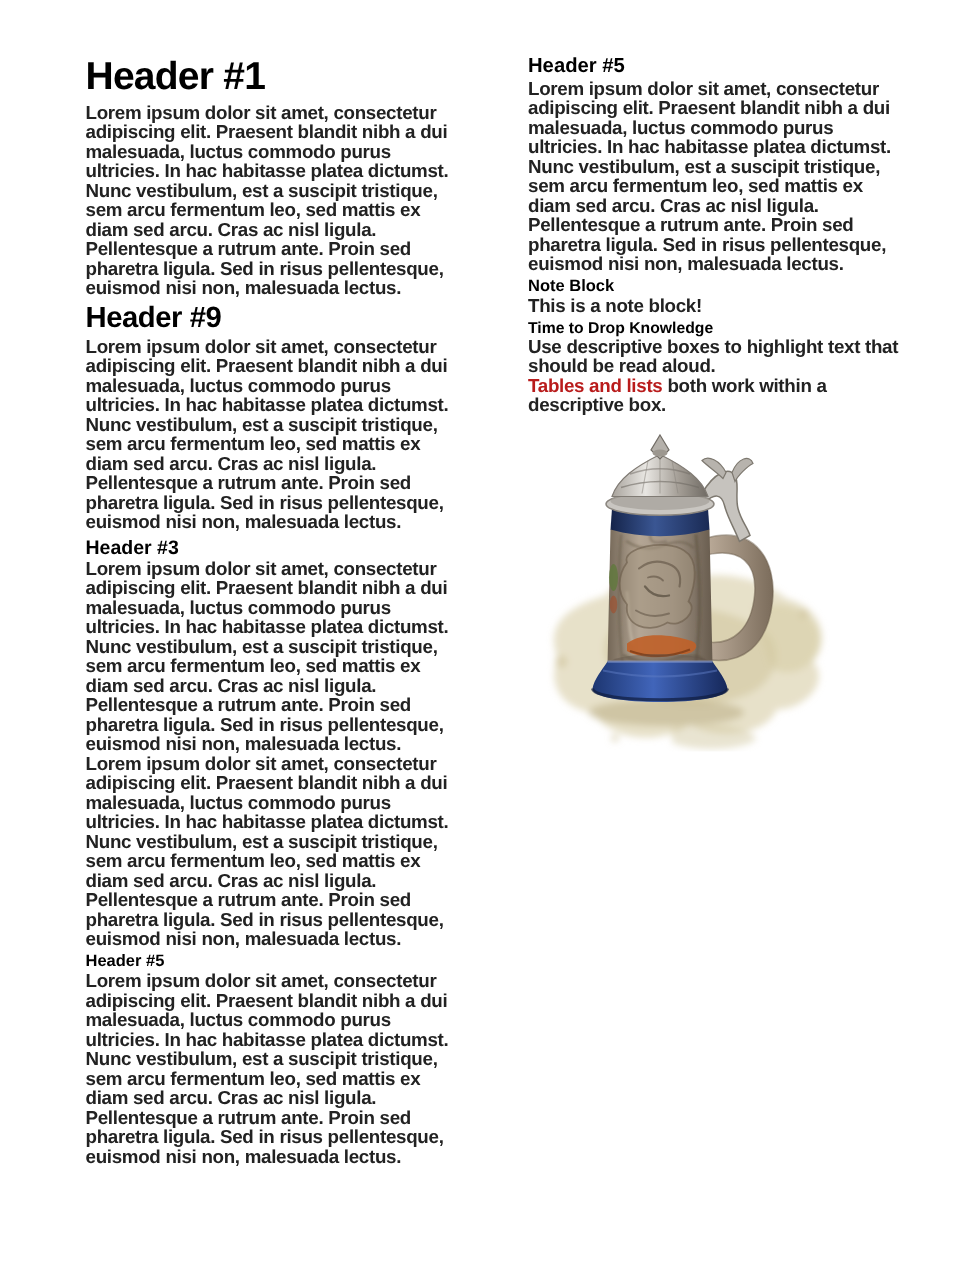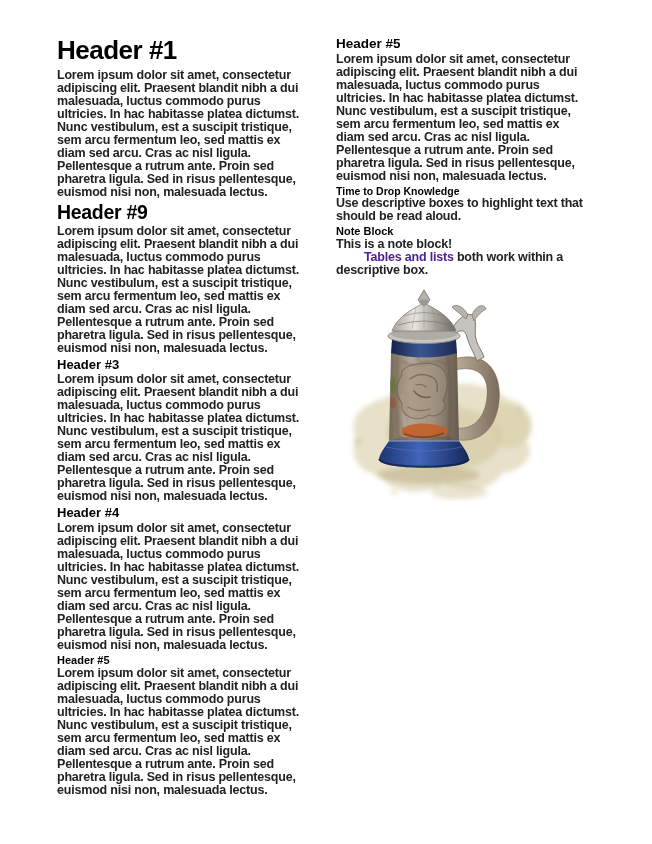--- a/index.html
+++ b/index.html
@@ -1,82 +1,81 @@
 <!DOCTYPE html>
 <html><head>
 <meta charset="utf-8">
 <style>
   html,body{margin:0;padding:0;}
   body{
     width:652px;height:844px;background:#ffffff;
     font-family:"Liberation Sans","DejaVu Sans",sans-serif;
     color:#222222;overflow:hidden;
   }
-  .page{box-sizing:border-box;display:flex;gap:27px;padding:36px 61px 0 57px;}
+  .page{box-sizing:border-box;display:flex;gap:43px;padding:36px 61px 0 57px;}
   .col{width:252px;flex:0 0 252px;}
   p.body-text{
     margin:0;font-size:12.5px;line-height:1.04;letter-spacing:-0.2px;
     color:#222222;
     font-weight:bold;
   }
   h1,h2,h3,h4,h5,h6{color:#000;font-weight:bold;}
   h1{font-size:26px;line-height:1.12;margin:0 0 4px 0;letter-spacing:-0.5px;}
   h2{font-size:19.5px;line-height:1.15;margin:2px 0 1px 0;letter-spacing:-0.3px;}
   h3{font-size:13px;line-height:1.2;margin:2px 0 1px 0;}
   h4{font-size:13px;line-height:1.2;margin:2px 0 1px 0;}
   h5{font-size:11px;line-height:1.1;margin:2px 0 1px 0;}
   .h5-right{font-size:13.5px;line-height:1.15;margin:0 0 1px 0;}
   .note-title{font-size:11px;line-height:1.2;margin:2px 0 0 0;}
   .desc-title{font-size:10.5px;line-height:1.2;margin:2px 0 0 0;}
   .tables-line{margin-top:2px;}
   figure.stein{margin:10px 0 0 0;width:212px;}
-  strong{color:#4c1d95;margin-left:28px;}
+  strong{color:#b91c1c;}
 </style>
 </head>
 <body>
 
 <div class="page">
 
   <div class="col">
     <section>
       <h1>Header #1</h1>
       <p class="body-text">Lorem ipsum dolor sit amet, consectetur adipiscing elit. Praesent blandit nibh a dui malesuada, luctus commodo purus ultricies. In hac habitasse platea dictumst. Nunc vestibulum, est a suscipit tristique, sem arcu fermentum leo, sed mattis ex diam sed arcu. Cras ac nisl ligula. Pellentesque a rutrum ante. Proin sed pharetra ligula. Sed in risus pellentesque, euismod nisi non, malesuada lectus.</p>
     </section>
     <section>
       <h2>Header #9</h2>
       <p class="body-text">Lorem ipsum dolor sit amet, consectetur adipiscing elit. Praesent blandit nibh a dui malesuada, luctus commodo purus ultricies. In hac habitasse platea dictumst. Nunc vestibulum, est a suscipit tristique, sem arcu fermentum leo, sed mattis ex diam sed arcu. Cras ac nisl ligula. Pellentesque a rutrum ante. Proin sed pharetra ligula. Sed in risus pellentesque, euismod nisi non, malesuada lectus.</p>
     </section>
     <section>
       <h3>Header #3</h3>
       <p class="body-text">Lorem ipsum dolor sit amet, consectetur adipiscing elit. Praesent blandit nibh a dui malesuada, luctus commodo purus ultricies. In hac habitasse platea dictumst. Nunc vestibulum, est a suscipit tristique, sem arcu fermentum leo, sed mattis ex diam sed arcu. Cras ac nisl ligula. Pellentesque a rutrum ante. Proin sed pharetra ligula. Sed in risus pellentesque, euismod nisi non, malesuada lectus.</p>
     </section>
     <section>
-      <h4>Header #4</h4>
       <p class="body-text">Lorem ipsum dolor sit amet, consectetur adipiscing elit. Praesent blandit nibh a dui malesuada, luctus commodo purus ultricies. In hac habitasse platea dictumst. Nunc vestibulum, est a suscipit tristique, sem arcu fermentum leo, sed mattis ex diam sed arcu. Cras ac nisl ligula. Pellentesque a rutrum ante. Proin sed pharetra ligula. Sed in risus pellentesque, euismod nisi non, malesuada lectus.</p>
     </section>
     <section>
       <h5>Header #5</h5>
       <p class="body-text">Lorem ipsum dolor sit amet, consectetur adipiscing elit. Praesent blandit nibh a dui malesuada, luctus commodo purus ultricies. In hac habitasse platea dictumst. Nunc vestibulum, est a suscipit tristique, sem arcu fermentum leo, sed mattis ex diam sed arcu. Cras ac nisl ligula. Pellentesque a rutrum ante. Proin sed pharetra ligula. Sed in risus pellentesque, euismod nisi non, malesuada lectus.</p>
     </section>
   </div>
 
   <div class="col">
     <section>
       <h5 class="h5-right">Header #5</h5>
       <p class="body-text">Lorem ipsum dolor sit amet, consectetur adipiscing elit. Praesent blandit nibh a dui malesuada, luctus commodo purus ultricies. In hac habitasse platea dictumst. Nunc vestibulum, est a suscipit tristique, sem arcu fermentum leo, sed mattis ex diam sed arcu. Cras ac nisl ligula. Pellentesque a rutrum ante. Proin sed pharetra ligula. Sed in risus pellentesque, euismod nisi non, malesuada lectus.</p>
     </section>
 
     <div>
-      <h6 class="desc-title">Time to Drop Knowledge</h6>
-      <p class="body-text">Use descriptive boxes to highlight text that should be read aloud.</p>
+      <h6 class="note-title">Note Block</h6>
+      <p class="body-text">This is a note block!</p>
     </div>
 
     <div>
-      <h6 class="note-title">Note Block</h6>
-      <p class="body-text">This is a note block!</p>
+      <h6 class="desc-title">Time to Drop Knowledge</h6>
+      <p class="body-text">Use descriptive boxes to highlight text that should be read aloud.</p>
     </div>
 
     <p class="body-text tables-line"><strong>Tables and lists</strong><span> both work within a descriptive box.</span></p>
 
     <figure class="stein">
       <svg width="212" height="214" viewBox="0 0 212 214" xmlns="http://www.w3.org/2000/svg">
         <defs>
           <linearGradient id="lidGrad" x1="0" y1="0" x2="1" y2="0">
             <stop offset="0" stop-color="#a8a39c"></stop>
             <stop offset="0.35" stop-color="#e8e6e2"></stop>

